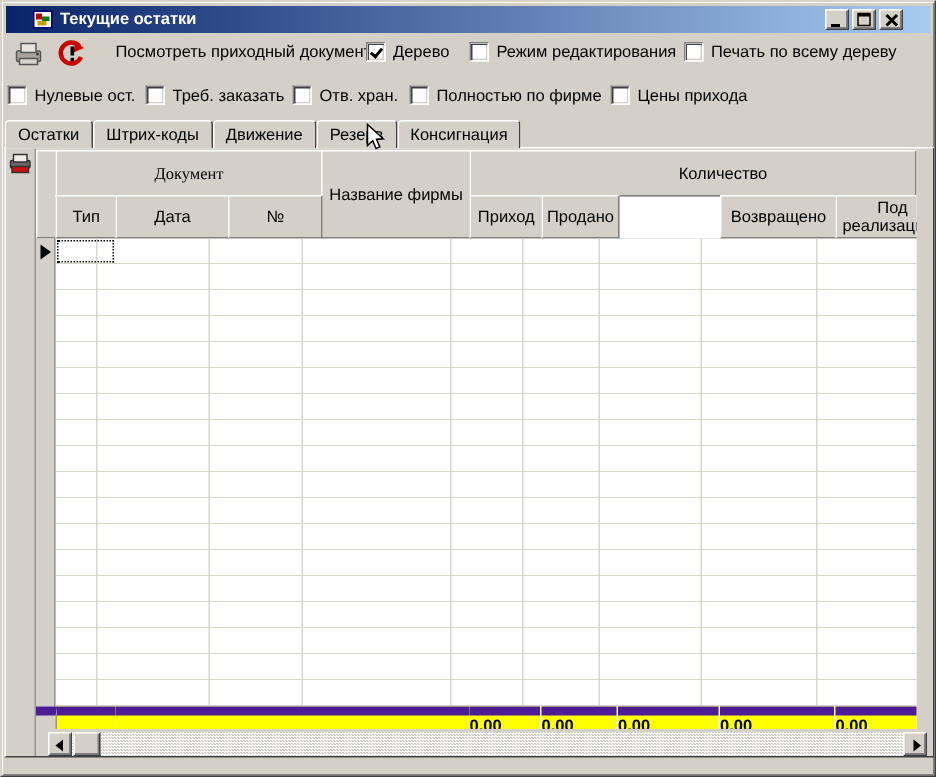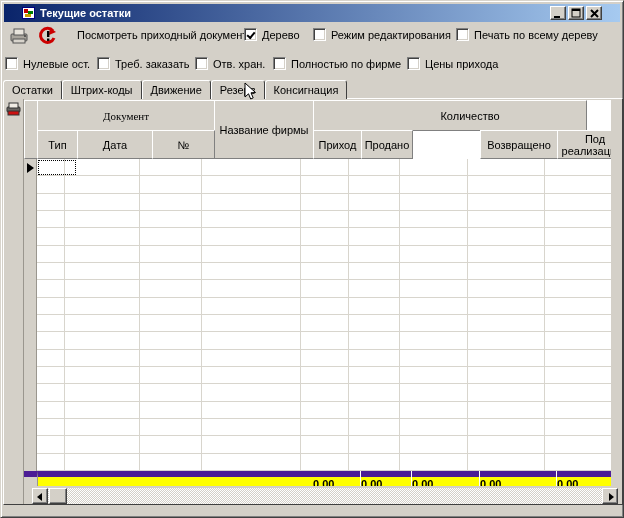--- a/index.html
+++ b/index.html
@@ -170,21 +170,21 @@
         </svg>
     </button>
   </div>
 
   <div class="grid">
 
     <div class="hcell" style="left:0;top:0;width:14px;height:59px;"></div>
 
     <div class="hcell" style="left:13px;top:0;width:178px;height:31px;font-family:Liberation Serif, serif;">Документ</div>
     <div class="hcell" style="left:190px;top:0;width:100px;height:59px;">Название фирмы</div>
-    <div class="hcell" style="left:289px;top:0;width:274px;height:31px;padding-left:40px;">Количество</div>
+    <div class="hcell" style="left:289px;top:0;width:298px;height:31px;padding-left:40px;">Количество</div>
 
     <div class="hcell" style="left:13px;top:30px;width:41px;height:29px;">Тип</div>
     <div class="hcell" style="left:53px;top:30px;width:76px;height:29px;">Дата</div>
     <div class="hcell" style="left:128px;top:30px;width:63px;height:29px;">№</div>
 
     <div class="hcell" style="left:289px;top:30px;width:49px;height:29px;">Приход</div>
     <div class="hcell" style="left:337px;top:30px;width:52px;height:29px;">Продано</div>
     <div class="hcell" style="left:456px;top:30px;width:78px;height:29px;">Возвращено</div>
     <div class="hcell" style="left:533px;top:30px;width:76px;height:29px;">Под реализацией</div>
 

